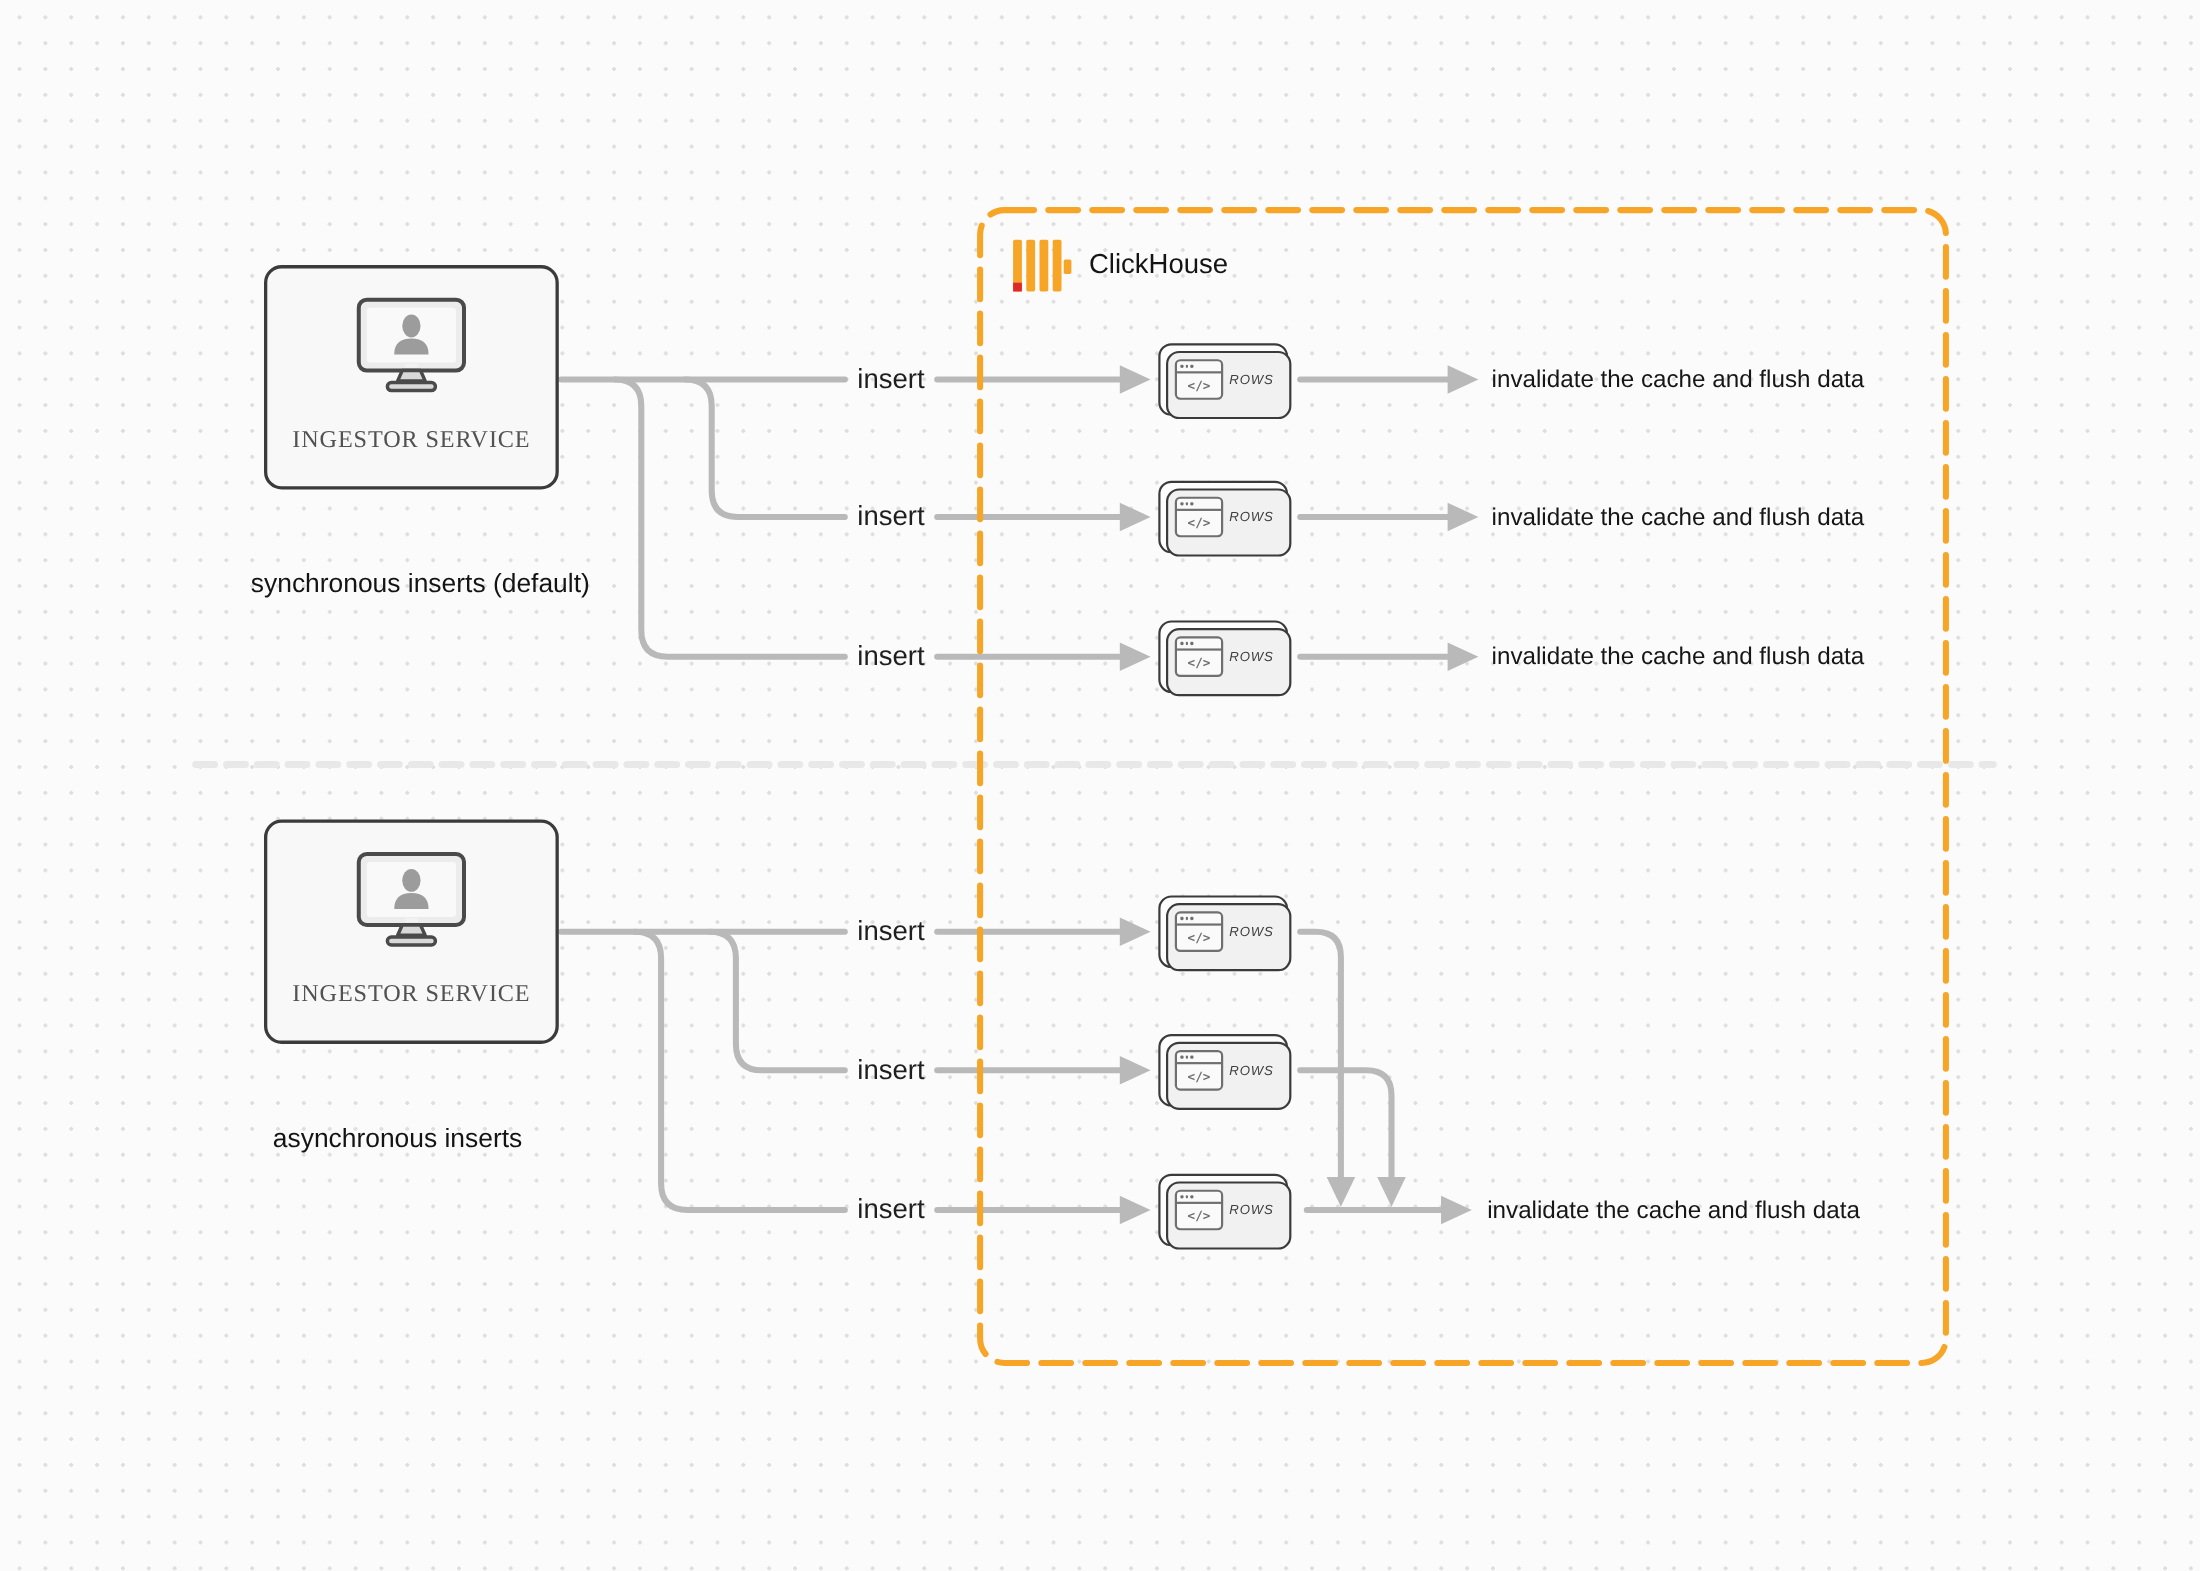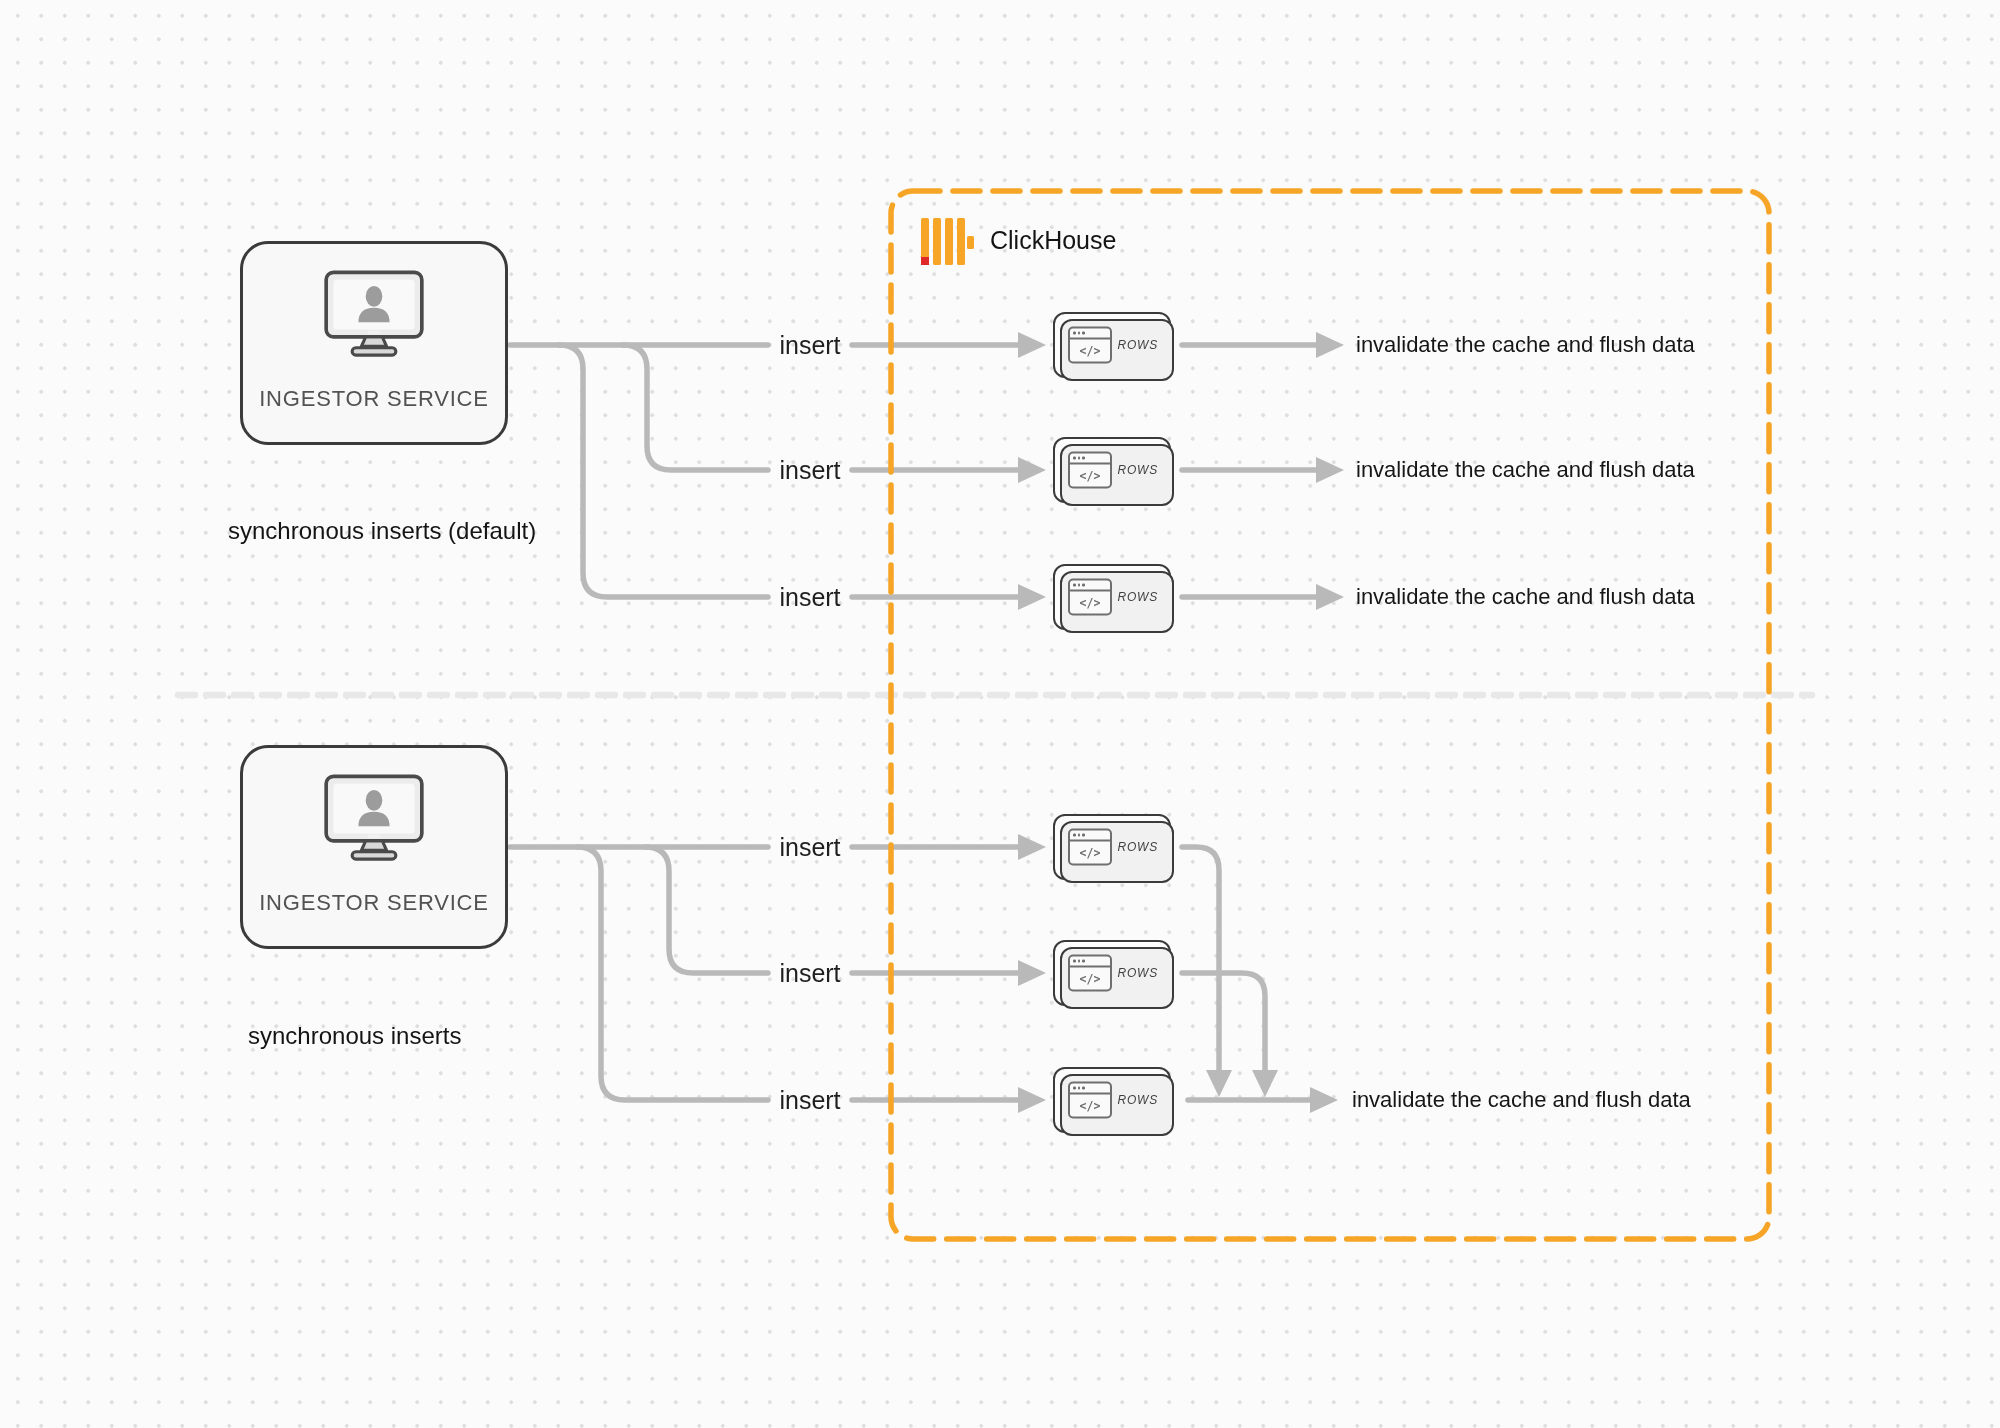--- a/index.html
+++ b/index.html
@@ -17,21 +17,22 @@
     overflow:hidden;
   }
   .connectors{position:absolute;left:0;top:0;z-index:1;}
 
   
   .ingestor{
     position:absolute;z-index:2;
     width:268px;height:204px;box-sizing:border-box;
     background:#f8f8f8;
     border:3.5px solid var(--card-border,#3b3b3b);
-    border-radius:28px;
+    border-radius:16px;
+    font-family:Liberation Serif, serif;
   }
   .ingestor svg{position:absolute;left:50%;top:26px;transform:translateX(-50%);}
   .ingestor-label{
     position:absolute;left:0;right:0;bottom:30px;
     text-align:center;
     font-size:22px;letter-spacing:0.8px;color:#525252;
   }
 
   
   .caption{
@@ -224,21 +225,21 @@
       <rect x="11" y="9" width="78" height="48" rx="3" fill="#f9f9f9"></rect>
       <ellipse cx="50" cy="25" rx="8" ry="10" fill="#9c9c9c"></ellipse>
       <path d="M35 50 Q35 36 50 36 Q65 36 65 50 Z" fill="#9c9c9c"></path>
       <rect x="44" y="58" width="12" height="3.5" rx="1.75" fill="#f2f2f2"></rect>
       <path d="M42 64 h16 l4 9 h-24 z" fill="#d9d9d9" stroke="#4a4a4a" stroke-width="3" stroke-linejoin="round"></path>
       <rect x="29" y="74.5" width="42" height="7" rx="3.5" fill="#d9d9d9" stroke="#4a4a4a" stroke-width="3"></rect>
     </svg>
     <div class="ingestor-label">INGESTOR SERVICE</div>
   </div>
 
-  <div class="caption" style="left:248px;top:1022px">synchronous inserts</div>
+  <div class="caption" style="left:248px;top:1022px">asynchronous inserts</div>
 
   <span class="lbl-insert" style="left:810px;top:847px">insert</span>
   <span class="lbl-insert" style="left:810px;top:973px">insert</span>
   <span class="lbl-insert" style="left:810px;top:1100px">insert</span>
 
   <div class="rows-card" style="left:1053px;top:814px">
     <div class="browser-icon">
       <div class="browser-top">
           <span class="dot"></span>
           <span class="dot"></span>

